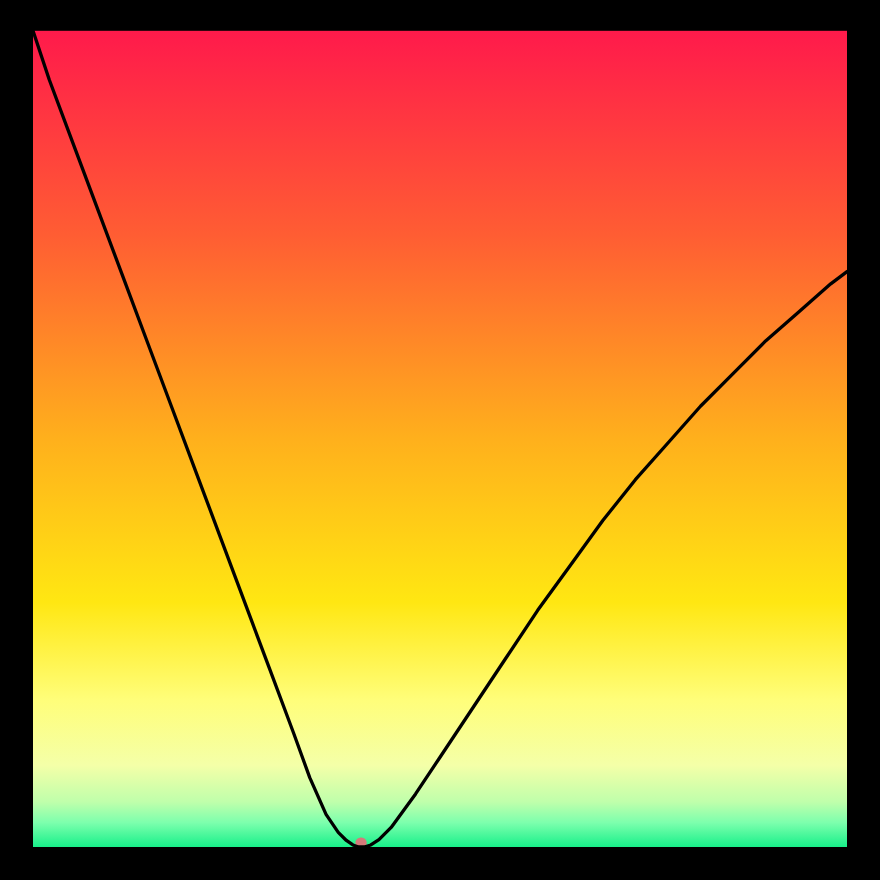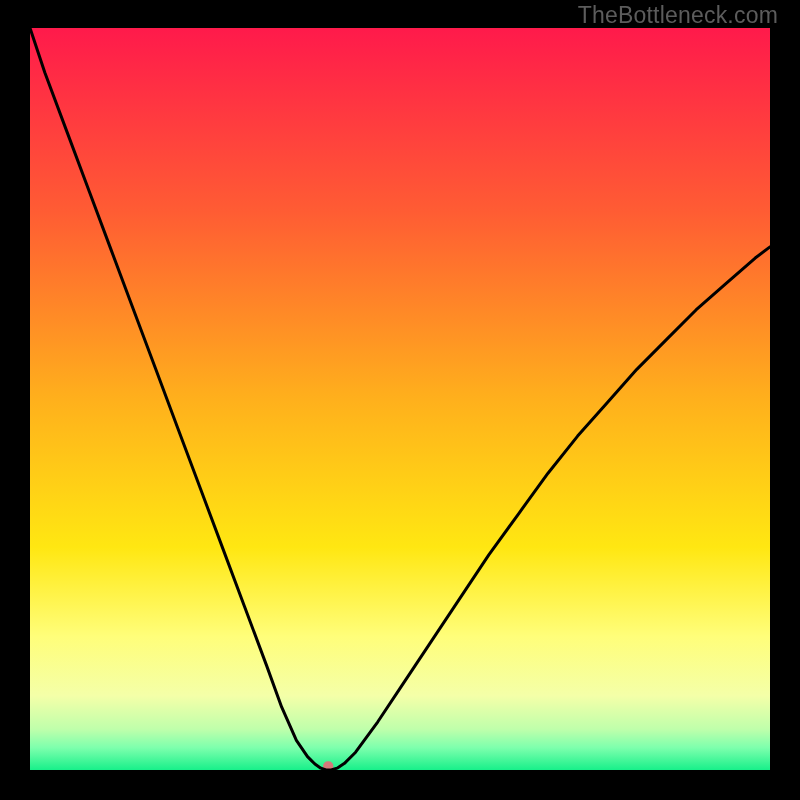--- a/index.html
+++ b/index.html
@@ -30,21 +30,20 @@
   svg {
     position: absolute;
     left: 0;
     top: 0;
   }
 </style>
 </head>
 <body>
 
 <div class="stage">
-  <div class="watermark">TheBottleneck.com</div>
 
   <svg id="chart-svg" width="800" height="800">
     <defs>
       <linearGradient id="bg-grad" x1="0" y1="0" x2="0" y2="1">
           <stop offset="0%" stop-color="#ff1a4b"></stop>
           <stop offset="25%" stop-color="#ff5d33"></stop>
           <stop offset="50%" stop-color="#ffb01c"></stop>
           <stop offset="70%" stop-color="#ffe712"></stop>
           <stop offset="82%" stop-color="#fffe7a"></stop>
           <stop offset="90%" stop-color="#f4ffa8"></stop>

